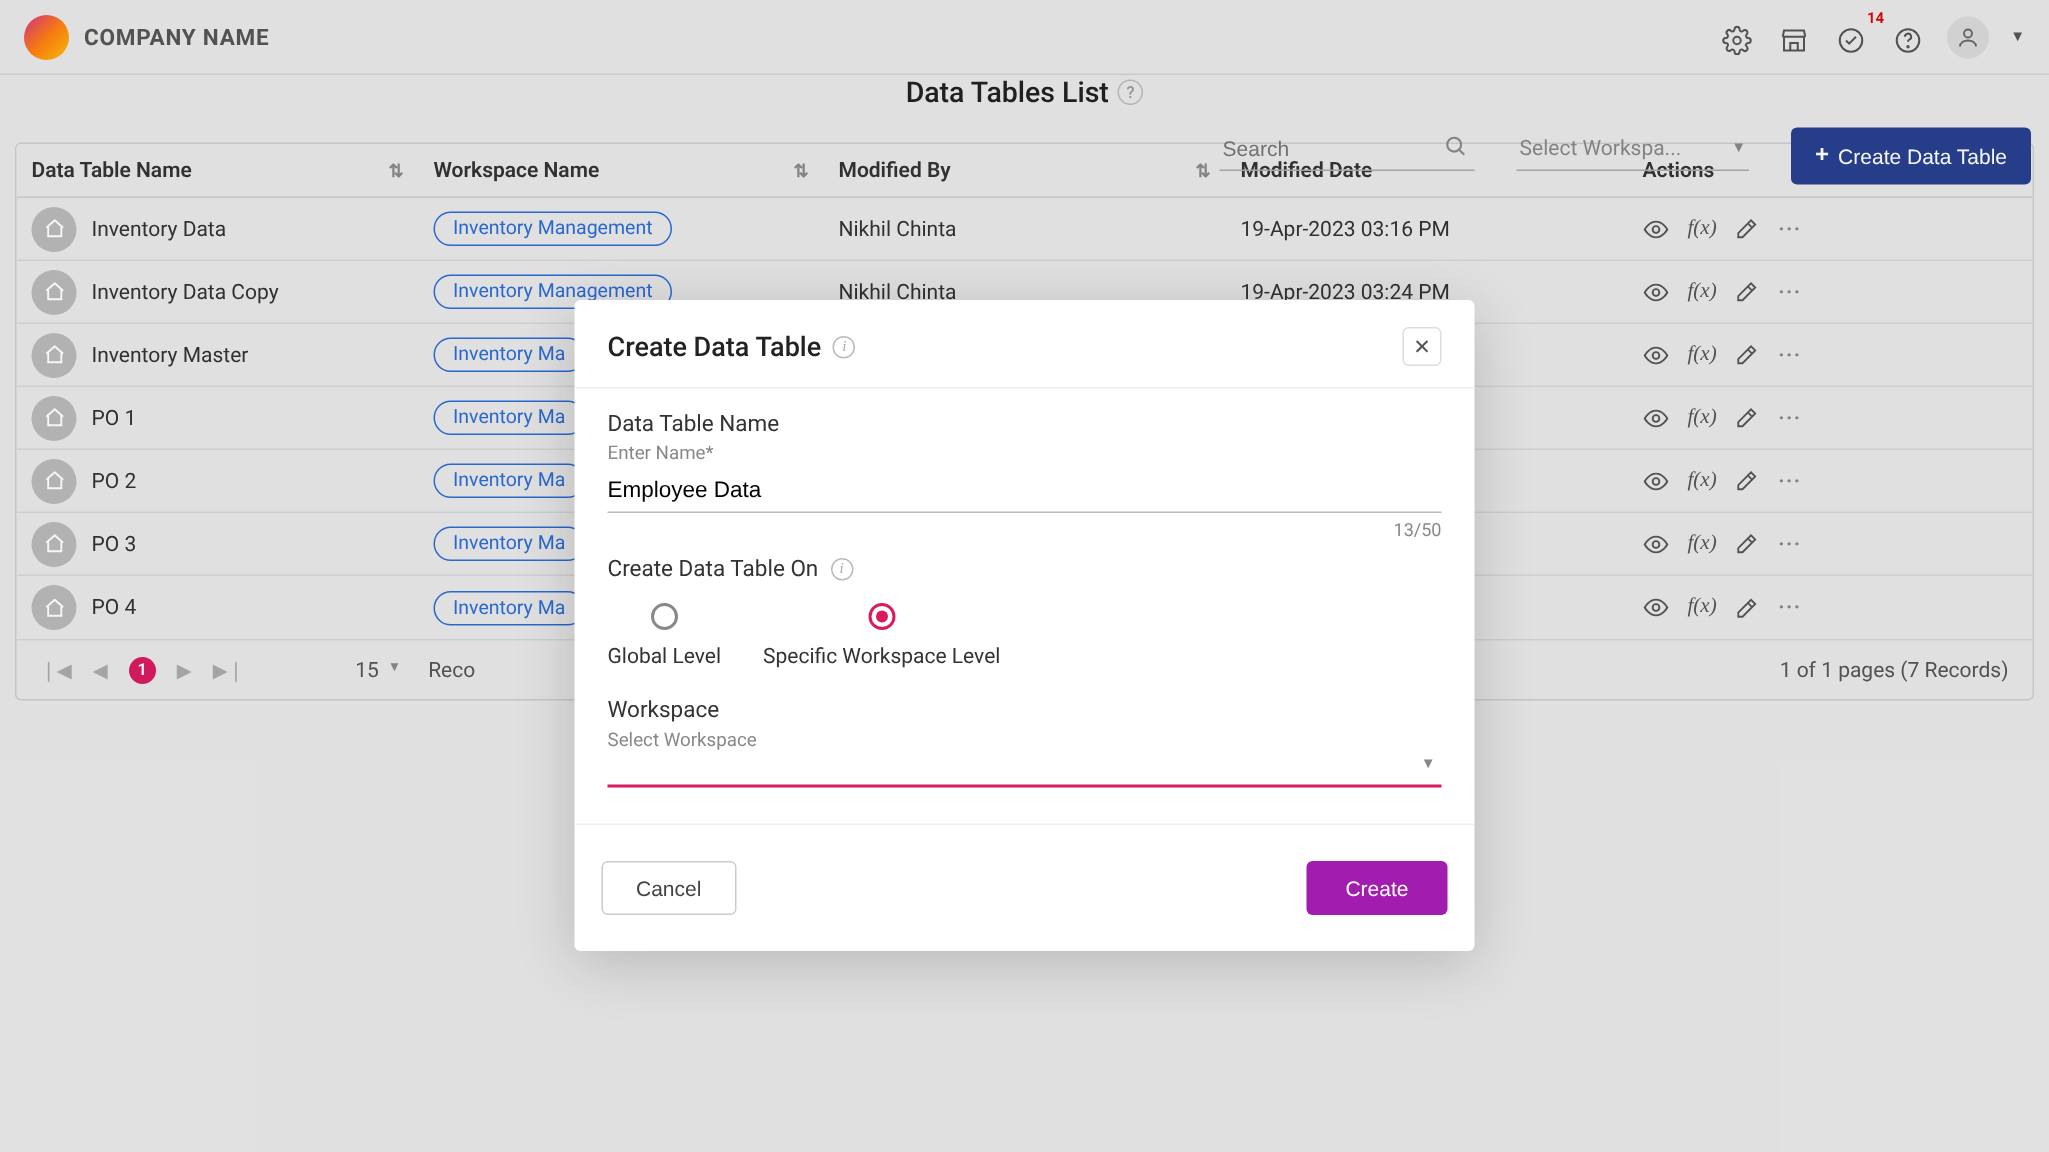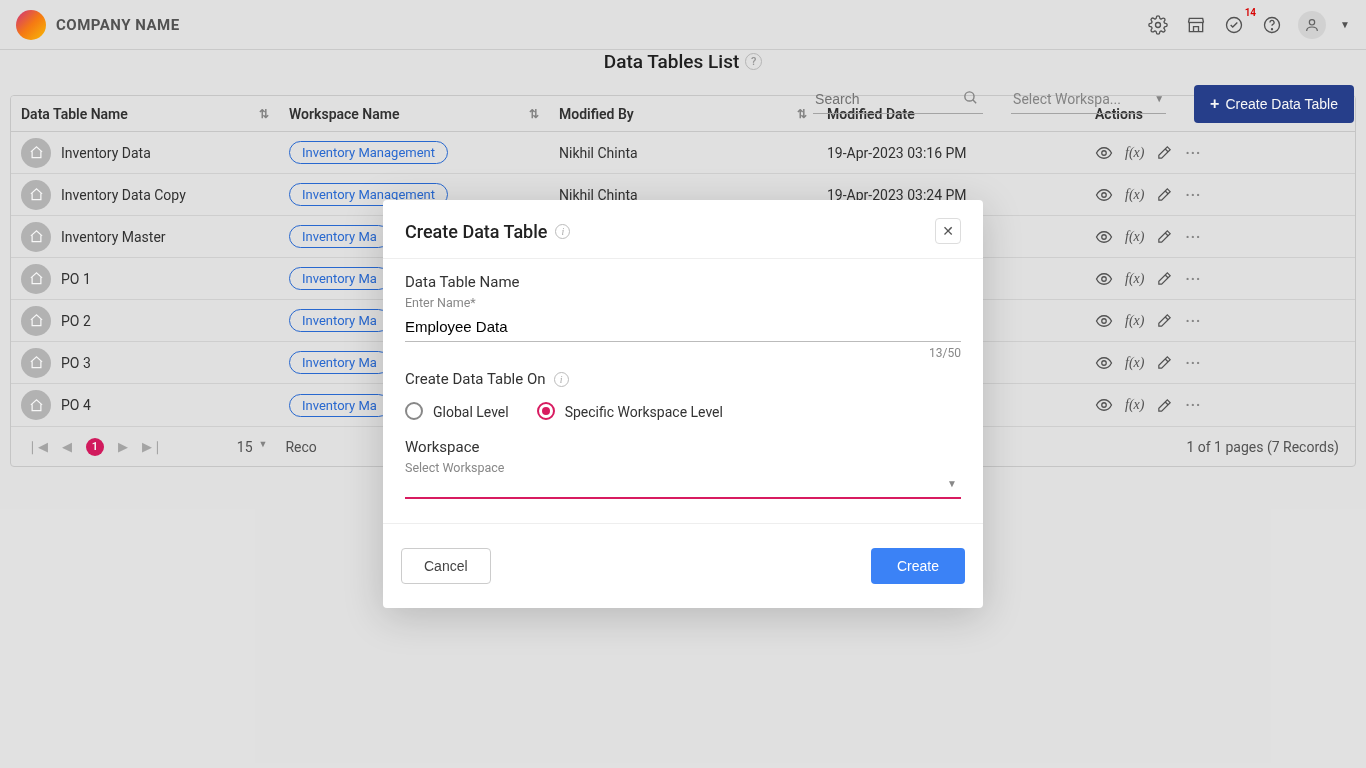--- a/index.html
+++ b/index.html
@@ -4,21 +4,21 @@
 <style>
 * { box-sizing: border-box; margin: 0; padding: 0; }
 body { font-family: -apple-system, BlinkMacSystemFont, "Segoe UI", Roboto, Arial, sans-serif; background: #e8e8e8; color: #333; font-size: 14px; width: 1366px; height: 768px; overflow: hidden; position: relative; }
 
 
 .topbar { height: 50px; background: #e8e8e8; display: flex; align-items: center; padding: 0 16px; border-bottom: 1px solid #d0d0d0; }
 .logo-area { display: flex; align-items: center; gap: 10px; }
 .logo-circle { width: 30px; height: 30px; border-radius: 50%; background: linear-gradient(135deg, #d63384 0%, #fd7e14 50%, #ffc107 100%); }
 .company-name { font-weight: 700; color: #555; letter-spacing: 0.5px; font-size: 15px; }
 .topbar-right { margin-left: auto; display: flex; align-items: center; gap: 14px; }
-.top-icon { width: 24px; height: 24px; display: flex; align-items: center; justify-content: center; color: #555; cursor: pointer; position: relative; }
+.top-icon { width: 24px; height: 24px; display: flex; align-items: flex-end; justify-content: center; color: #555; cursor: pointer; position: relative; }
 .badge-count { position: absolute; top: -6px; right: -10px; color: #d00; font-size: 10px; font-weight: 600; }
 .avatar-chip { width: 28px; height: 28px; border-radius: 50%; background: #d8d8d8; display: flex; align-items: center; justify-content: center; color: #666; }
 .caret-down { font-size: 10px; color: #555; }
 
 
 .subheader { height: 45px; display: flex; align-items: center; padding: 0 12px; gap: 12px; flex-direction: column; }
 .page-title { font-size: 19px; font-weight: 500; color: #222; display: flex; align-items: center; gap: 6px; }
 .help-q { color: #999; border: 1.5px solid #bbb; border-radius: 50%; width: 17px; height: 17px; font-size: 11px; display: inline-flex; align-items: center; justify-content: center; }
 .subheader-right { margin-left: auto; display: flex; align-items: flex-start; gap: 28px; }
 .search-box { position: relative; width: 170px; }
@@ -64,30 +64,30 @@
 .modal-title { font-size: 18px; font-weight: 500; color: #222; display: flex; align-items: center; gap: 8px; }
 .info-ic { color: #aaa; border: 1.2px solid #bbb; border-radius: 50%; width: 15px; height: 15px; font-size: 10px; display: inline-flex; align-items: center; justify-content: center; font-style: italic; font-family: Georgia, serif; }
 .close-btn { margin-left: auto; width: 26px; height: 26px; border: 1px solid #ddd; border-radius: 4px; background: #fff; display: flex; align-items: center; justify-content: center; color: #555; cursor: pointer; font-size: 14px; }
 .modal-body { padding: 14px 22px 24px; }
 .field-label { font-size: 15px; color: #333; margin-bottom: 4px; }
 .field-sub { font-size: 12.5px; color: #888; }
 .text-input { width: 100%; border: none; border-bottom: 1px solid #bbb; padding: 6px 0; font-size: 15px; outline: none; margin-top: 2px; }
 .char-count { text-align: right; font-size: 12px; color: #888; margin-top: 4px; }
 .section-label { font-size: 15px; color: #333; margin-top: 10px; display: flex; align-items: center; gap: 8px; }
 .radio-row { display: flex; gap: 28px; margin-top: 14px; align-items: center; }
-.radio-opt { display: flex; align-items: flex-end; gap: 10px; cursor: pointer; }
+.radio-opt { display: flex; align-items: center; gap: 10px; cursor: pointer; flex-direction: column; }
 .radio-outer { width: 18px; height: 18px; border: 2px solid #888; border-radius: 50%; display: flex; align-items: center; justify-content: center; }
 .radio-opt.selected .radio-outer { border-color: #d81b60; }
 .radio-inner { width: 8px; height: 8px; background: #d81b60; border-radius: 50%; }
 .ws-field { margin-top: 18px; }
 .ws-dropdown { border-bottom: 2px solid #d81b60; padding: 16px 0 6px; position: relative; cursor: pointer; }
 .ws-dropdown .caret { position: absolute; right: 4px; bottom: 8px; color: #888; font-size: 10px; }
 .modal-foot { padding: 24px 18px; border-top: 1px solid #eee; display: flex; }
 .btn-cancel { border: 1px solid #ccc; background: #fff; color: #444; padding: 9px 22px; border-radius: 4px; cursor: pointer; font-size: 14px; }
-.btn-create { margin-left: auto; background: #3b82f6; color: #fff; border: none; padding: 10px 26px; border-radius: 4px; cursor: pointer; font-size: 14px; font-weight: 500; }
+.btn-create { margin-left: auto; background: #a21caf; color: #fff; border: none; padding: 10px 26px; border-radius: 4px; cursor: pointer; font-size: 14px; font-weight: 500; }
 
 svg { display: block; }
 </style>
 </head>
 <body>
 
 <div class="topbar">
   <div class="logo-area">
     <div class="logo-circle"></div>
     <span class="company-name">COMPANY NAME</span>

